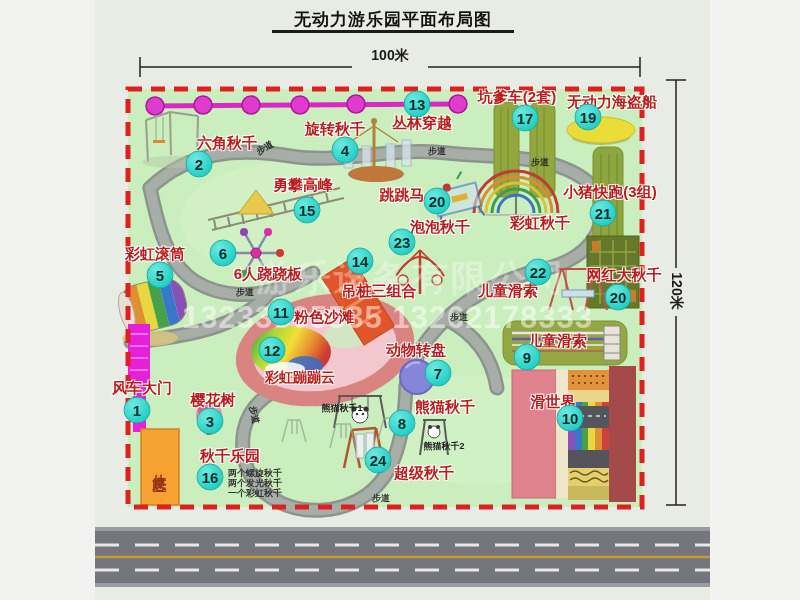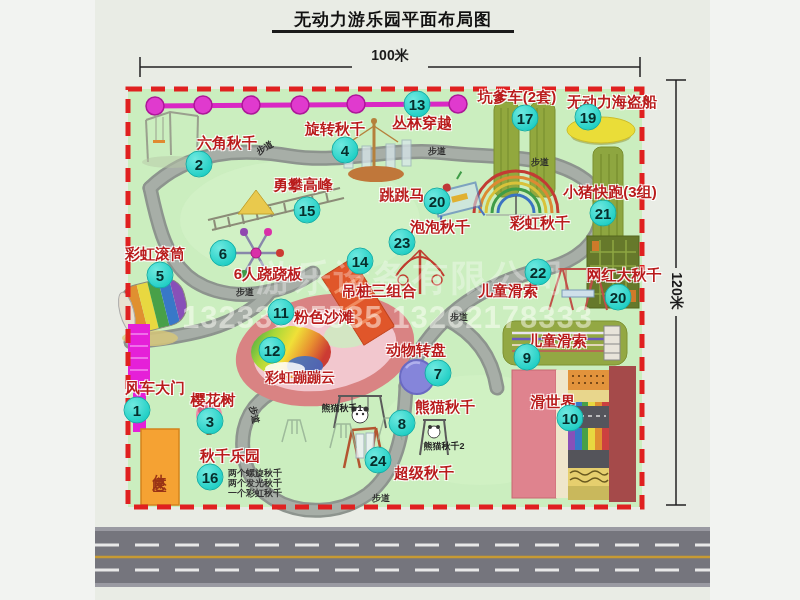--- a/index.html
+++ b/index.html
@@ -360,21 +360,21 @@
 
   <div class="abs ctr title" style="left:393px;top:19px;">无动力游乐园平面布局图</div>
   <div class="abs title-line" style="left:272px;top:30px;width:242px;"></div>
 
   <div class="abs ctr dim" style="left:390px;top:56px;">100米</div>
   <div class="abs dim" style="left:676px;top:291px;transform:translate(-50%,-50%) rotate(90deg);">120米</div>
 
   <div class="abs wm-co" style="left:256px;top:254px;">游乐设备有限公司</div>
   <div class="abs wm-ph" style="left:182px;top:300px;">13233805535 13262178333</div>
 
-  <div class="lbl" style="left:142px;top:388px;margin-left:13px;">风车大门</div>
+  <div class="lbl" style="left:142px;top:388px;">风车大门</div>
   <div class="lbl" style="left:227px;top:143px;">六角秋千</div>
   <div class="lbl" style="left:213px;top:400px;">樱花树</div>
   <div class="lbl" style="left:335px;top:129px;">旋转秋千</div>
   <div class="lbl" style="left:155px;top:254px;">彩虹滚筒</div>
   <div class="lbl" style="left:252px;top:274px;padding-left:32px;">6人跷跷板</div>
   <div class="lbl" style="left:416px;top:350px;">动物转盘</div>
   <div class="lbl" style="left:445px;top:407px;">熊猫秋千</div>
   <div class="lbl" style="left:557px;top:341px;">儿童滑索</div>
   <div class="lbl" style="left:553px;top:402px;">滑世界</div>
   <div class="lbl" style="left:324px;top:317px;">粉色沙滩</div>

